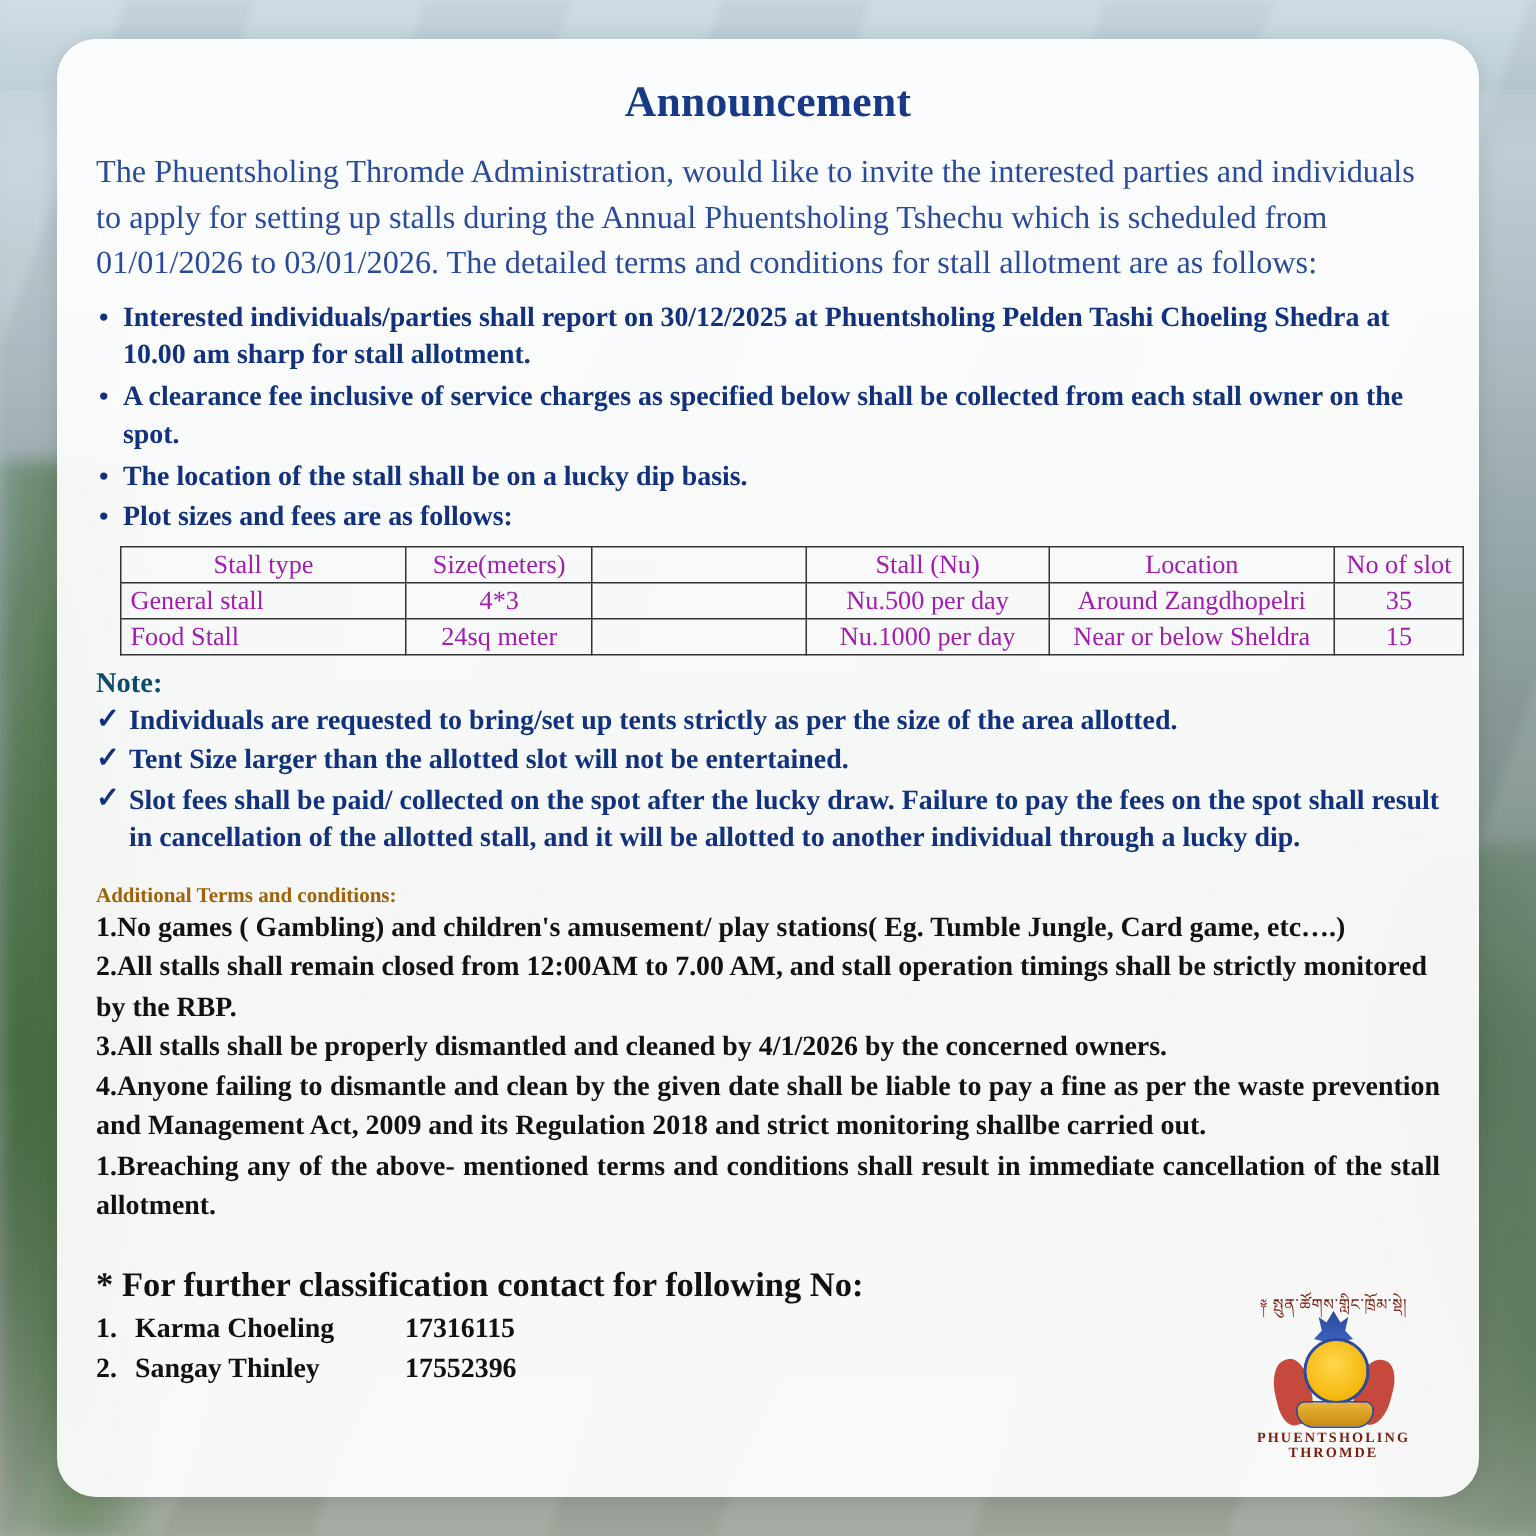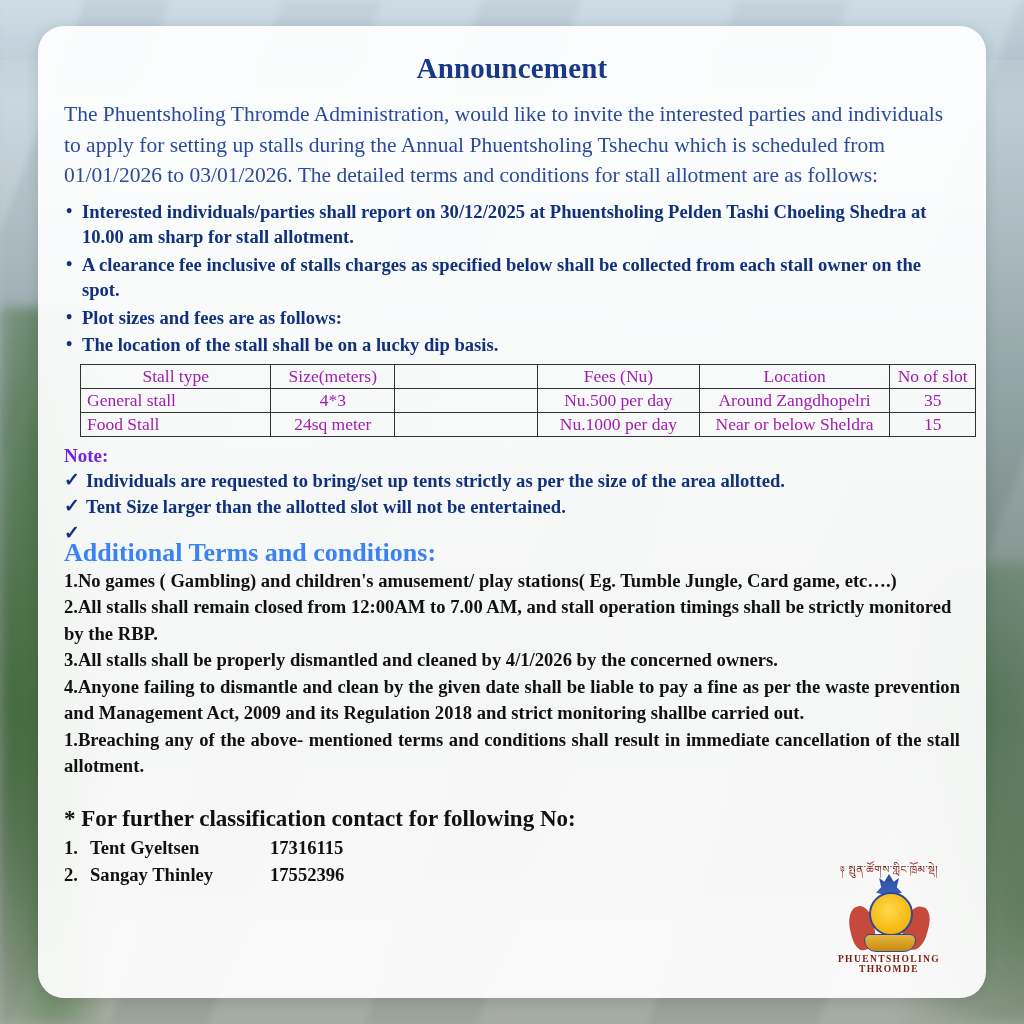--- a/index.html
+++ b/index.html
@@ -149,21 +149,21 @@
   table.plots td.c { text-align: center; }
   table.plots td.l { text-align: left; }
   .col-stall { width: 20%; }
   .col-size  { width: 13%; }
   .col-blank { width: 15%; }
   .col-fees  { width: 17%; }
   .col-loc   { width: 20%; }
   .col-slot  { width: 9%; }
 
   .note-head {
-    color: #6d28d9;
+    color: #0c4a6e;
     font-weight: bold;
     font-size: 19px;
     margin: 4px 0 1px 0;
   }
   .note-line {
     color: #11317d;
     font-weight: bold;
     font-size: 18.6px;
     line-height: 25.5px;
     margin: 0 0 1px 0;
@@ -172,23 +172,23 @@
   }
   .note-line .tick {
     position: absolute;
     left: 0;
     top: -1px;
     font-size: 19px;
     color: #11317d;
   }
 
   .addl-head {
-    color: #3b82f6;
-    font-weight: bold;
-    font-size: 26px;
+    color: #a16207;
+    font-weight: bold;
+    font-size: 14px;
     margin: 18px 0 0 0;
   }
   .addl-line {
     color: #111;
     font-weight: bold;
     font-size: 18.6px;
     line-height: 26.5px;
     margin: 0;
     font-family: Liberation Serif, serif;
   }
@@ -303,32 +303,32 @@
   </div>
 
   <div class="card">
 
     <div class="title">Announcement</div>
 
     <p class="intro">The Phuentsholing Thromde Administration, would like to invite the interested parties and individuals to apply for setting up stalls during the Annual Phuentsholing Tshechu which is scheduled from 01/01/2026 to 03/01/2026. The detailed terms and conditions for stall allotment are as follows:</p>
 
     <ul class="bullets">
       <li>Interested individuals/parties shall report on 30/12/2025 at Phuentsholing Pelden Tashi Choeling Shedra at 10.00 am sharp for stall allotment.</li>
-      <li>A clearance fee inclusive of stalls charges as specified below shall be collected from each stall owner on the spot.</li>
+      <li>A clearance fee inclusive of service charges as specified below shall be collected from each stall owner on the spot.</li>
+      <li>The location of the stall shall be on a lucky dip basis.</li>
       <li>Plot sizes and fees are as follows:</li>
-      <li>The location of the stall shall be on a lucky dip basis.</li>
     </ul>
 
     <table class="plots">
       <thead>
         <tr>
           <th class="col-stall">Stall type</th>
           <th class="col-size">Size(meters)</th>
           <th class="col-blank"></th>
-          <th class="col-fees">Fees (Nu)</th>
+          <th class="col-fees">Stall (Nu)</th>
           <th class="col-loc">Location</th>
           <th class="col-slot">No of slot</th>
         </tr>
       </thead>
       <tbody>
         <tr>
           <td class="l">General stall</td>
           <td class="c">4*3</td>
           <td class="c"></td>
           <td class="c">Nu.500 per day</td>
@@ -351,33 +351,34 @@
     <p class="note-line">
       <span class="tick">✓</span>
       <span>Individuals are requested to bring/set up tents strictly as per the size of the area allotted.</span>
     </p>
     <p class="note-line">
       <span class="tick">✓</span>
       <span>Tent Size larger than the allotted slot will not be entertained.</span>
     </p>
     <p class="note-line">
       <span class="tick">✓</span>
+      <span>Slot fees shall be paid/ collected on the spot after the lucky draw. Failure to pay the fees on the spot shall result in cancellation of the allotted stall, and it will be allotted to another individual through a lucky dip.</span>
     </p>
 
     <div class="addl-head">Additional Terms and conditions:</div>
     <p class="addl-line">1.No games ( Gambling) and children's amusement/ play stations( Eg. Tumble Jungle, Card game, etc….)</p>
     <p class="addl-line">2.All stalls shall remain closed from 12:00AM to 7.00 AM, and stall operation timings shall be strictly monitored by the RBP.</p>
     <p class="addl-line">3.All stalls shall be properly dismantled and cleaned by 4/1/2026 by the concerned owners.</p>
     <p class="addl-line just">4.Anyone failing to dismantle and clean by the given date shall be liable to pay a fine as per the waste prevention and Management Act, 2009 and its Regulation 2018 and strict monitoring shallbe carried out.</p>
     <p class="addl-line just">1.Breaching any of the above- mentioned terms and conditions shall result in immediate cancellation of the stall allotment.</p>
 
     <div class="contact-head">* For further classification contact for following No:</div>
     <div class="contact-row">
       <span class="num">1.</span>
-      <span class="nm">Tent Gyeltsen</span>
+      <span class="nm">Karma Choeling</span>
       <span class="ph">17316115</span>
     </div>
     <div class="contact-row">
       <span class="num">2.</span>
       <span class="nm">Sangay Thinley</span>
       <span class="ph">17552396</span>
     </div>
 
     <div class="emblem">
       <div class="dzongkha">༈ སྤུན་ཚོགས་གླིང་ཁྲོམ་སྡེ།</div>

